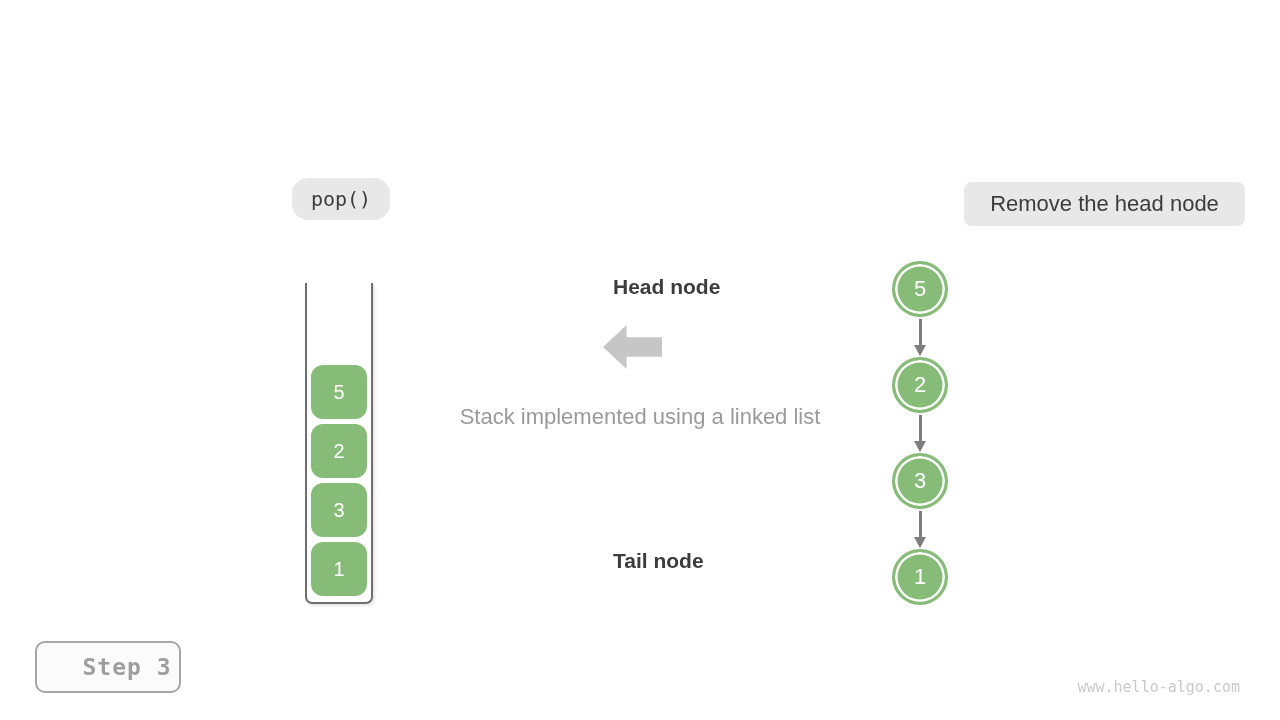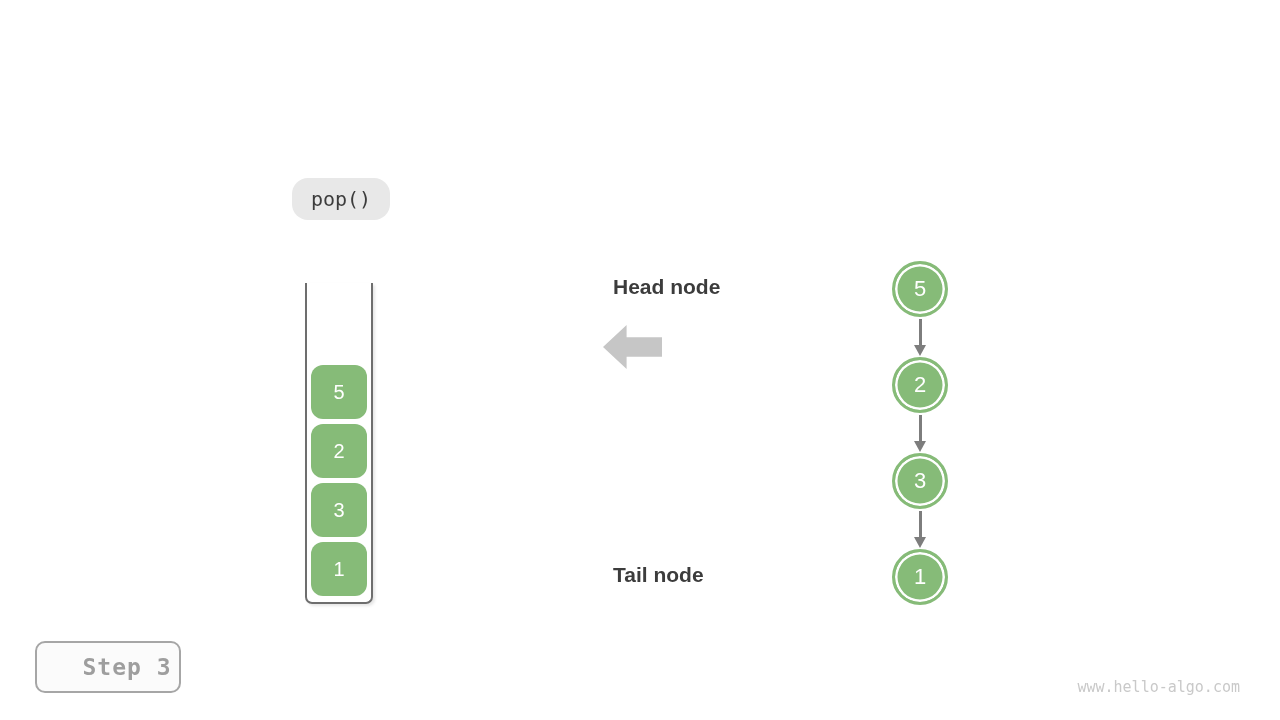--- a/index.html
+++ b/index.html
@@ -161,47 +161,49 @@
     font-size: 15px;
     color: var(--watermark-gray);
   }
 </style>
 </head>
 <body>
 
 <div class="canvas">
 
   <div class="badge pop-badge">pop()</div>
+  <div class="badge remove-badge">Remove the head node</div>
 
   <div class="stack-container">
     <div class="stack-item">5</div>
     <div class="stack-item">2</div>
     <div class="stack-item">3</div>
     <div class="stack-item">1</div>
   </div>
 
   <div class="block-arrow"></div>
+  <div class="caption">Stack implemented using a linked list</div>
 
   <div class="ll-node" style="top:261px">5</div>
   <div class="connector" style="top:319px">
       <span class="c-line"></span>
       <span class="c-head"></span>
     </div>
   <div class="ll-node" style="top:357px">2</div>
   <div class="connector" style="top:415px">
       <span class="c-line"></span>
       <span class="c-head"></span>
     </div>
   <div class="ll-node" style="top:453px">3</div>
   <div class="connector" style="top:511px">
       <span class="c-line"></span>
       <span class="c-head"></span>
     </div>
   <div class="ll-node" style="top:549px">1</div>
 
   <div class="node-label" style="top:275px">Head node</div>
-  <div class="node-label" style="top:563px">Tail node</div>
+  <div class="node-label" style="top:549px">Tail node</div>
 
   <div class="step-badge">Step 3</div>
 
   <div class="watermark">www.hello-algo.com</div>
 
 </div>
 
 </body></html>

